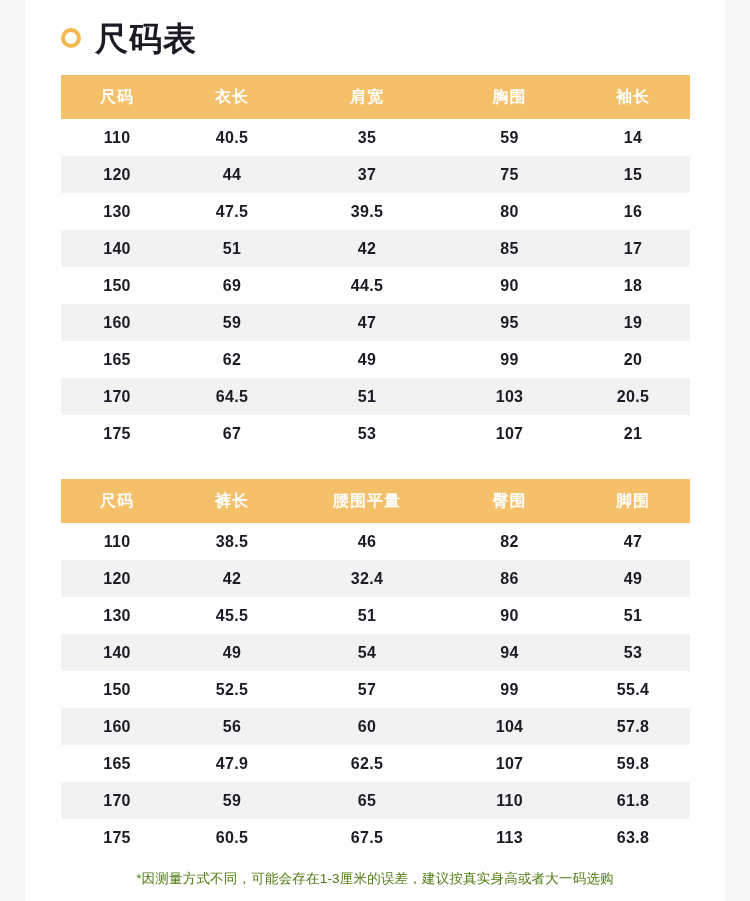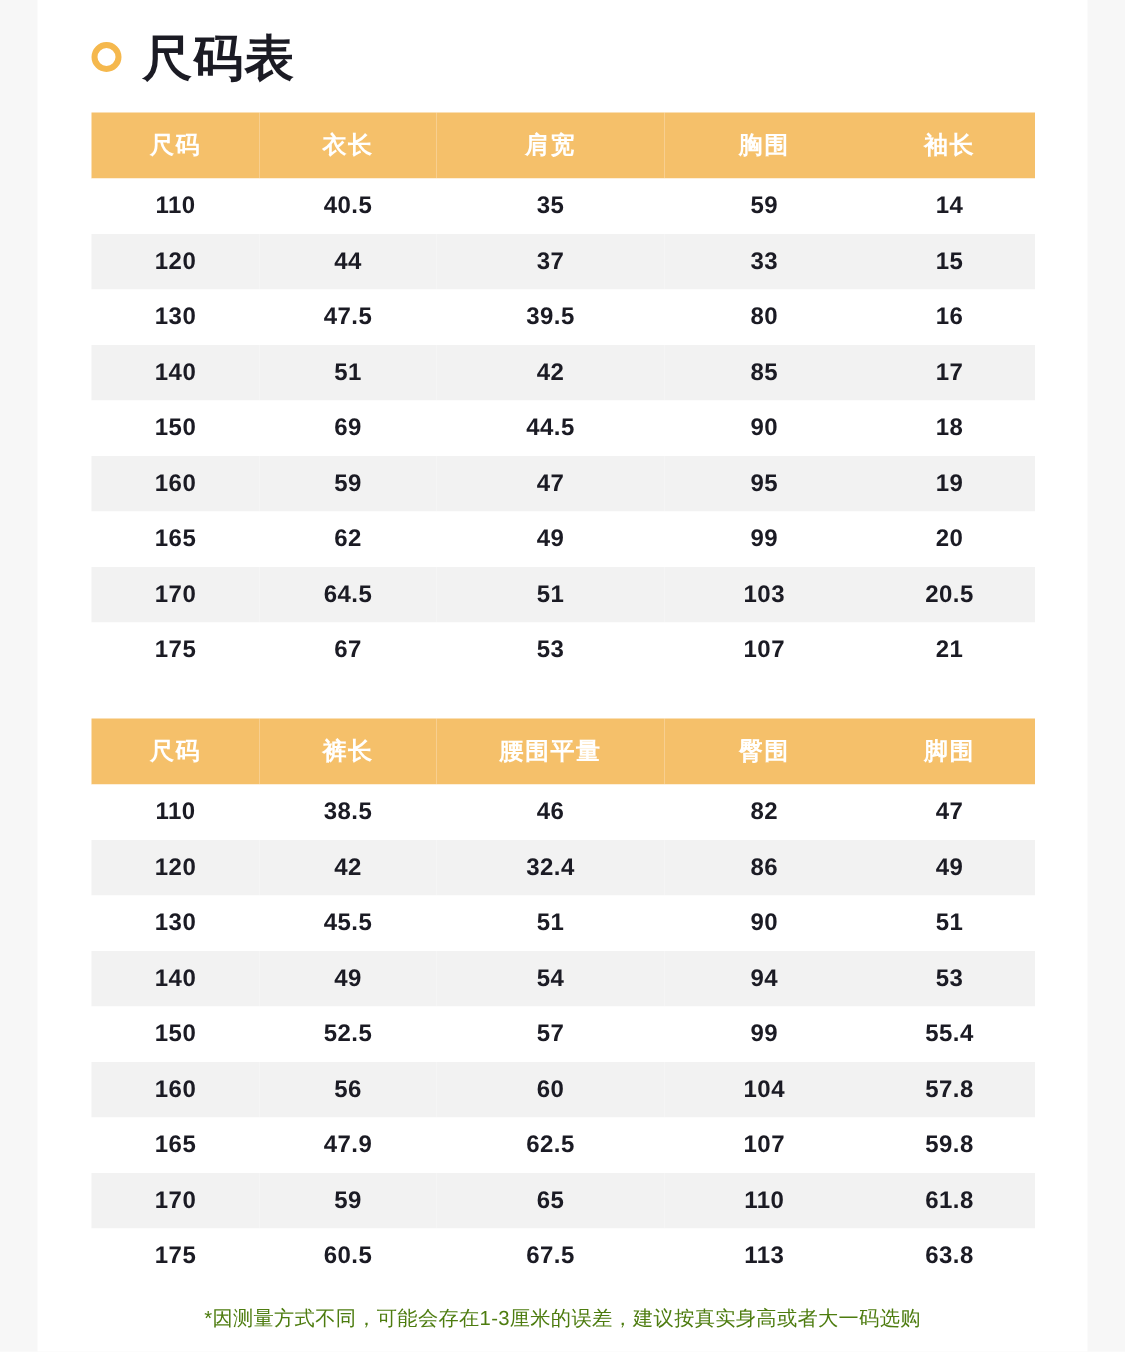--- a/index.html
+++ b/index.html
@@ -136,21 +136,21 @@
           <td>110</td>
           <td>40.5</td>
           <td>35</td>
           <td>59</td>
           <td>14</td>
         </tr>
         <tr>
           <td>120</td>
           <td>44</td>
           <td>37</td>
-          <td>33</td>
+          <td>75</td>
           <td>15</td>
         </tr>
         <tr>
           <td>130</td>
           <td>47.5</td>
           <td>39.5</td>
           <td>80</td>
           <td>16</td>
         </tr>
         <tr>

